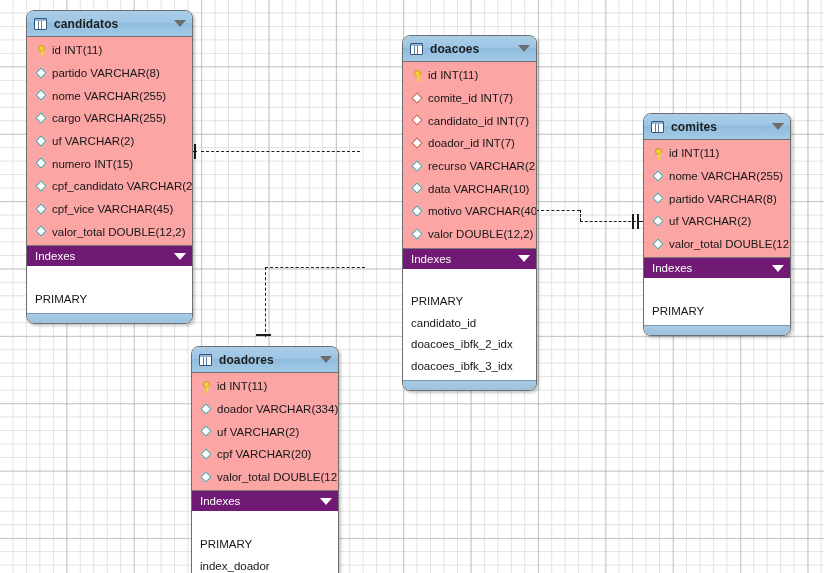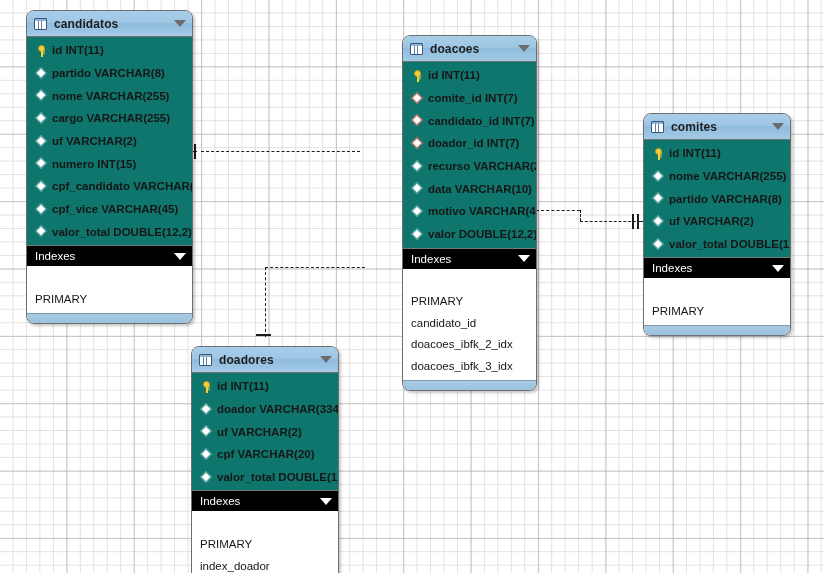--- a/index.html
+++ b/index.html
@@ -55,21 +55,21 @@
     font-size:12px;font-weight:bold;color:#1d1d1d;letter-spacing:0.1px;
     white-space:nowrap;flex:1 1 auto;
   }
   .caret{
     width:0;height:0;flex:0 0 auto;
     border-left:6px solid transparent;border-right:6px solid transparent;
     border-top:7px solid #6c6c6c;
   }
   .caret.light{border-top-color:#ffffff;}
 
-  .cols{background:#0f766e;padding:2px 0 2px 0;font-weight:bold;}
+  .cols{background:#fca5a5;padding:2px 0 2px 0;}
   .col{
     height:22.7px;display:flex;align-items:center;padding-left:8px;
     font-size:11.5px;color:#161616;white-space:nowrap;
   }
   .gly{width:13px;height:13px;flex:0 0 auto;margin-right:4px;position:relative;}
 
   
   .gly.key::before{
     content:"";position:absolute;left:3px;top:1px;width:7px;height:7px;
     border-radius:50%;background:#f7cf3c;border:1px solid #b99a1a;box-sizing:border-box;
@@ -80,21 +80,21 @@
   }
   
   .gly.dia::before{
     content:"";position:absolute;left:1.5px;top:2px;width:8px;height:8px;
     transform:rotate(45deg);
     background:#ffffff;border:1.4px solid #4f9e9e;box-sizing:border-box;
   }
   .gly.dia.fk::before{border-color:#c95a4a;}
 
   .idx-head{
-    height:21px;background:#000000;border-top:1px solid #787878;
+    height:21px;background:#701a75;border-top:1px solid #787878;
     display:flex;align-items:center;padding:0 6px 0 8px;box-sizing:border-box;
   }
   .idx-head .t{font-size:11.5px;color:#ffffff;flex:1 1 auto;white-space:nowrap;}
   .idx-body{background:#ffffff;padding:2px 0 3px 0;margin-top:20px;}
   .idx-row{
     height:21.5px;display:flex;align-items:center;padding-left:8px;
     font-size:11.5px;color:#161616;white-space:nowrap;
   }
   .tbl-foot{
     height:9px;

